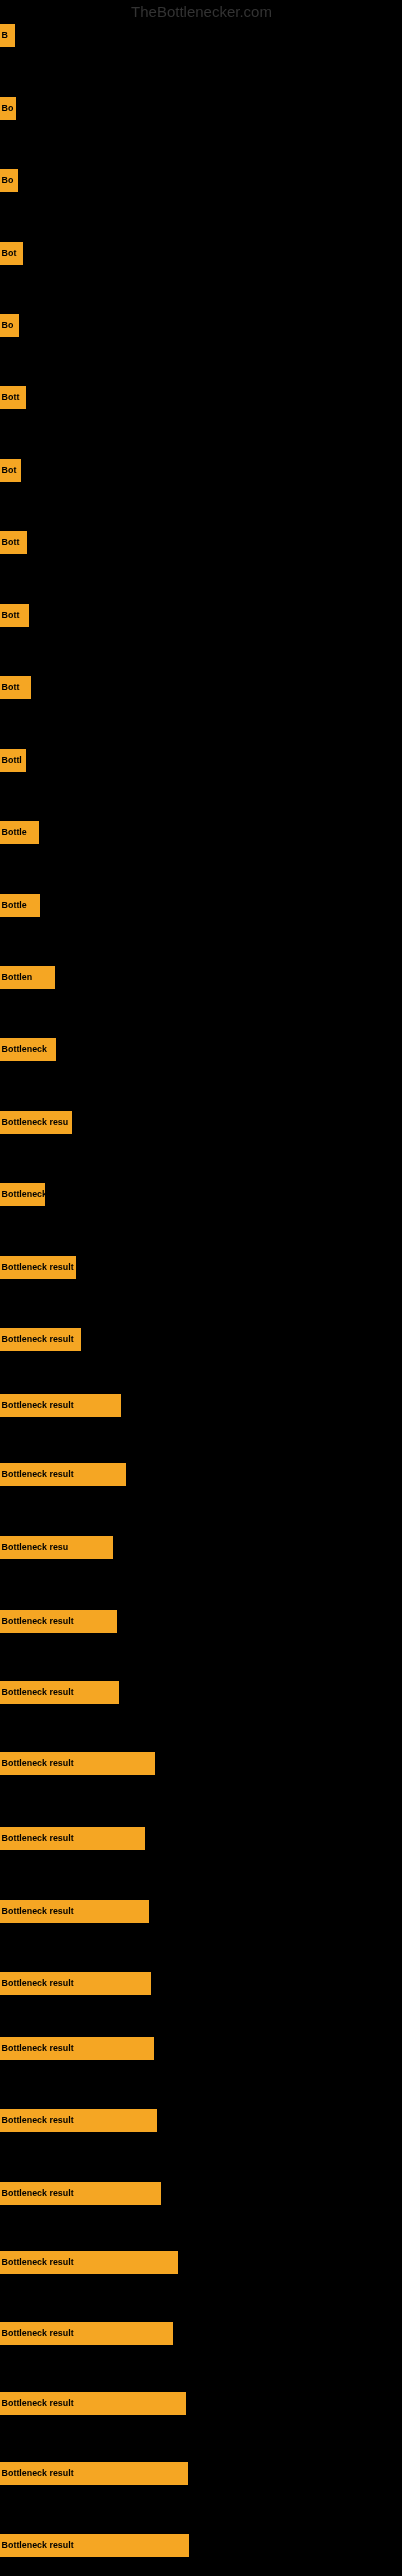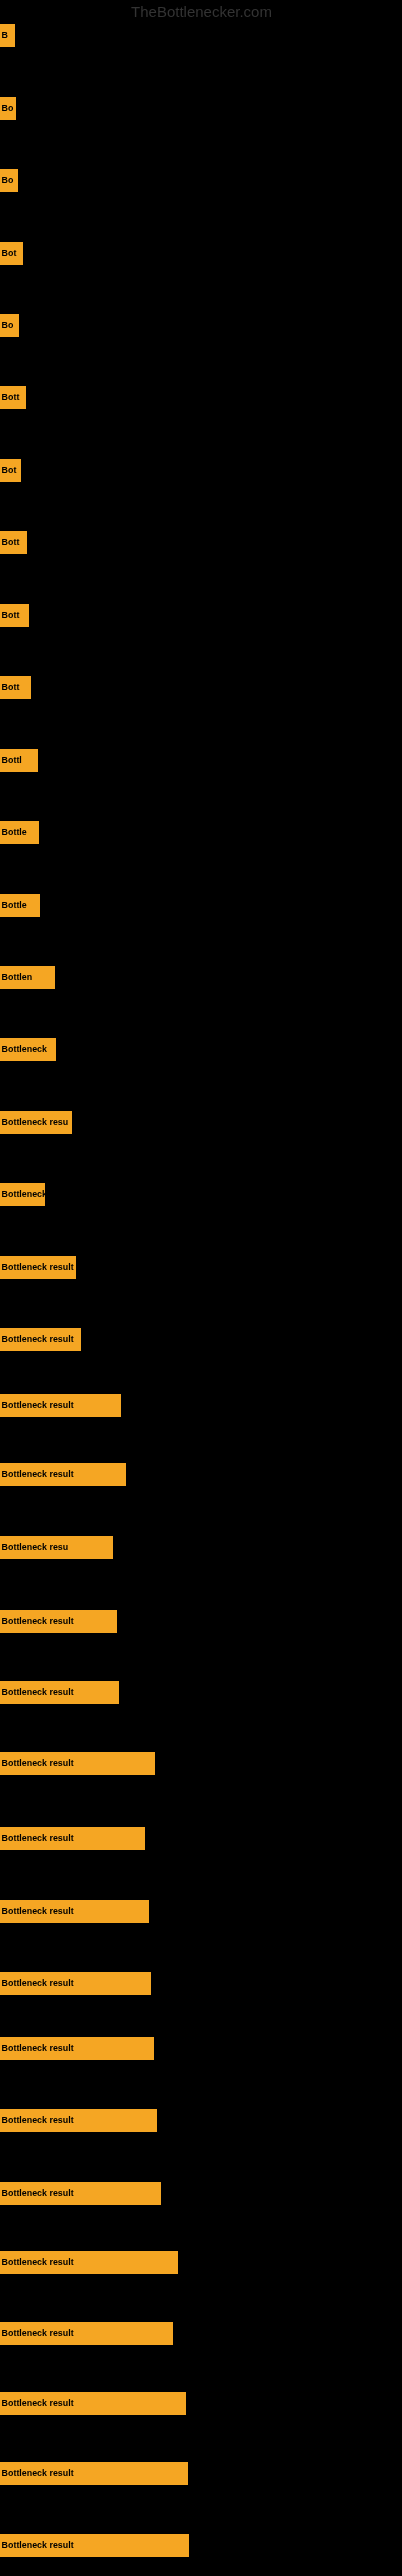--- a/index.html
+++ b/index.html
@@ -70,21 +70,21 @@
     </div>
     <div class="bottleneck-bar" style="top: 531px; width: 27px;">
       <span>Bott</span>
     </div>
     <div class="bottleneck-bar" style="top: 604px; width: 29px;">
       <span>Bott</span>
     </div>
     <div class="bottleneck-bar" style="top: 676px; width: 31px;">
       <span>Bott</span>
     </div>
-    <div class="bottleneck-bar" style="top: 749px; width: 38px;">
+    <div class="bottleneck-bar" style="top: 749px; width: 26px;">
       <span>Bottl</span>
     </div>
     <div class="bottleneck-bar" style="top: 821px; width: 39px;">
       <span>Bottle</span>
     </div>
     <div class="bottleneck-bar" style="top: 894px; width: 40px;">
       <span>Bottle</span>
     </div>
     <div class="bottleneck-bar" style="top: 966px; width: 55px;">
       <span>Bottlen</span>

